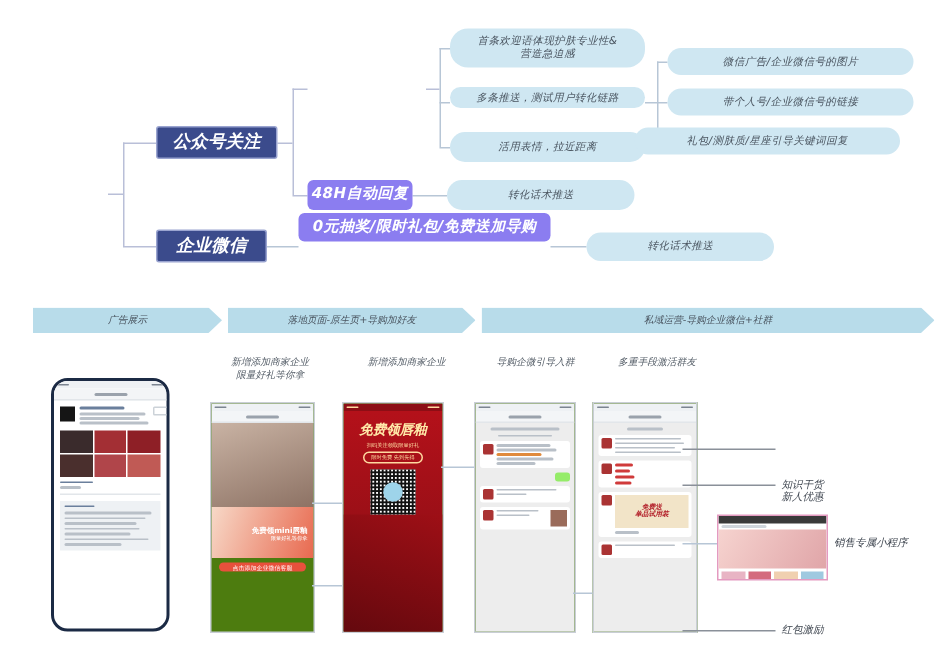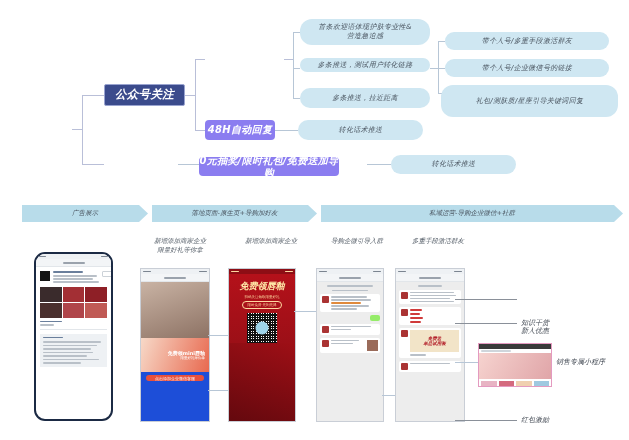--- a/index.html
+++ b/index.html
@@ -62,21 +62,21 @@
   }
   .rlabel{
     position:absolute;color:#3f4650;font-size:7px;font-style:italic;
     white-space:nowrap;
   }
   .phone{
     position:absolute;background:#fff;
     border:2.5px solid #1b2a44;border-radius:11px;overflow:hidden;
   }
   .shot{
-    position:absolute;background:#1d4ed8;border:.5px solid #c9ced6;overflow:hidden;
+    position:absolute;background:#4d7c0f;border:.5px solid #c9ced6;overflow:hidden;
   }
   .statusbar{
     height:5px;background:#eef1f4;display:flex;align-items:center;
     justify-content:space-between;padding:0 2px;
   }
   .sb-dot{width:8px;height:1.5px;background:#7b8490;border-radius:1px;}
   .navbar{
     height:7px;background:#f3f5f7;border-bottom:.5px solid #e2e6ea;
     display:flex;align-items:center;justify-content:center;
   }
@@ -159,42 +159,43 @@
   <div class="ln lnh ln-blue" style="left:438px;top:93px;width:7px;"></div>
 
   <div class="ln lnh ln-blue" style="left:275px;top:130px;width:23px;"></div>
 
   <div class="ln lnh ln-blue" style="left:178px;top:164px;width:21px;"></div>
   <div class="ln lnh ln-blue" style="left:367px;top:164px;width:24px;"></div>
 
 
   <div class="node n-l1" style="left:104px;top:84px;width:81px;height:22px;">公众号关注</div>
 
+  <div class="node n-l1" style="left:104px;top:153px;width:74px;height:22px;">企业微信</div>
 
 
   <div class="node n-purple" style="left:205px;top:120px;width:70px;height:20px;">48H自动回复</div>
 
-  <div class="node n-purple" style="left:199px;top:157px;width:140px;height:19px;">0元抽奖/限时礼包/免费送加导购</div>
+  <div class="node n-purple" style="left:199px;top:142px;width:168px;height:19px;">0元抽奖/限时礼包/免费送加导购</div>
 
   <div class="node n-blue two" style="left:300px;top:19px;width:130px;height:26px;">首条欢迎语体现护肤专业性&amp;
 营造急迫感</div>
 
   <div class="node n-blue" style="left:300px;top:58px;width:130px;height:14px;">多条推送，测试用户转化链路</div>
 
-  <div class="node n-blue" style="left:300px;top:88px;width:130px;height:20px;">多条推送，拉近距离</div>
+  <div class="node n-blue" style="left:300px;top:88px;width:130px;height:20px;">活用表情，拉近距离</div>
 
   <div class="node n-blue" style="left:298px;top:120px;width:125px;height:20px;">转化话术推送</div>
 
   <div class="node n-blue" style="left:391px;top:155px;width:125px;height:19px;">转化话术推送</div>
 
-  <div class="node n-blue" style="left:445px;top:32px;width:164px;height:18px;">带个人号/多重手段激活群友</div>
+  <div class="node n-blue" style="left:445px;top:32px;width:164px;height:18px;">微信广告/企业微信号的图片</div>
 
   <div class="node n-blue" style="left:445px;top:59px;width:164px;height:18px;">带个人号/企业微信号的链接</div>
 
-  <div class="node n-blue" style="left:441px;top:85px;width:177px;height:32px;">礼包/测肤质/星座引导关键词回复</div>
+  <div class="node n-blue" style="left:423px;top:85px;width:177px;height:18px;">礼包/测肤质/星座引导关键词回复</div>
 
   <div class="chev" style="left:152px;top:205px;width:165px;">落地页面-原生页+导购加好友</div>
   <div class="chev" style="left:22px;top:205px;width:126px;">广告展示</div>
   <div class="chev" style="left:321px;top:205px;width:302px;">私域运营-导购企业微信+社群</div>
 
   <div class="cap" style="left:140px;top:237px;width:80px;">新增添加商家企业
 限量好礼等你拿</div>
   <div class="cap" style="left:228px;top:237px;width:86px;">新增添加商家企业</div>
   <div class="cap" style="left:316px;top:237px;width:82px;">导购企微引导入群</div>
   <div class="cap" style="left:395px;top:237px;width:86px;">多重手段激活群友</div>

